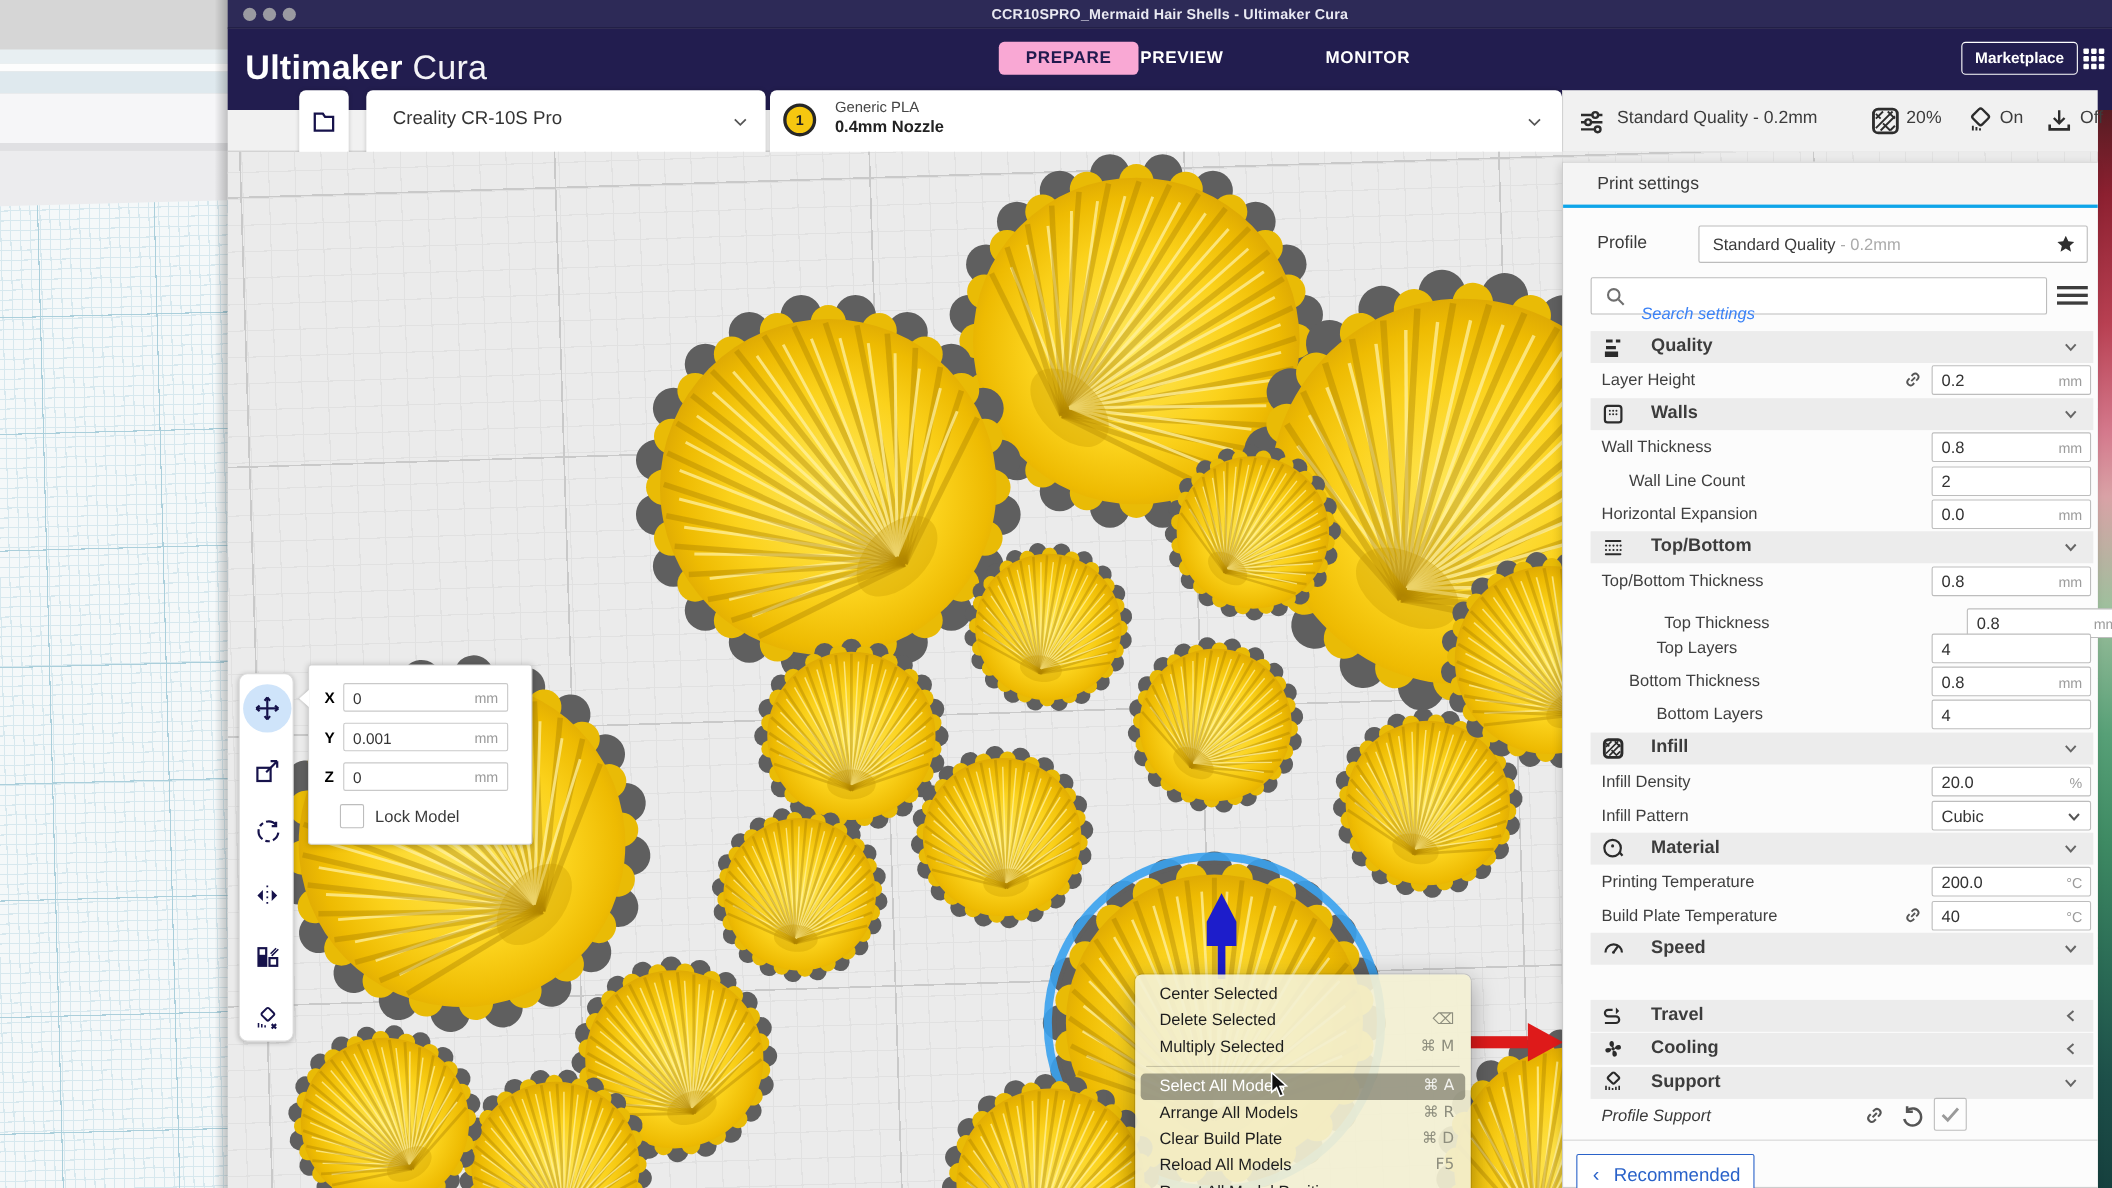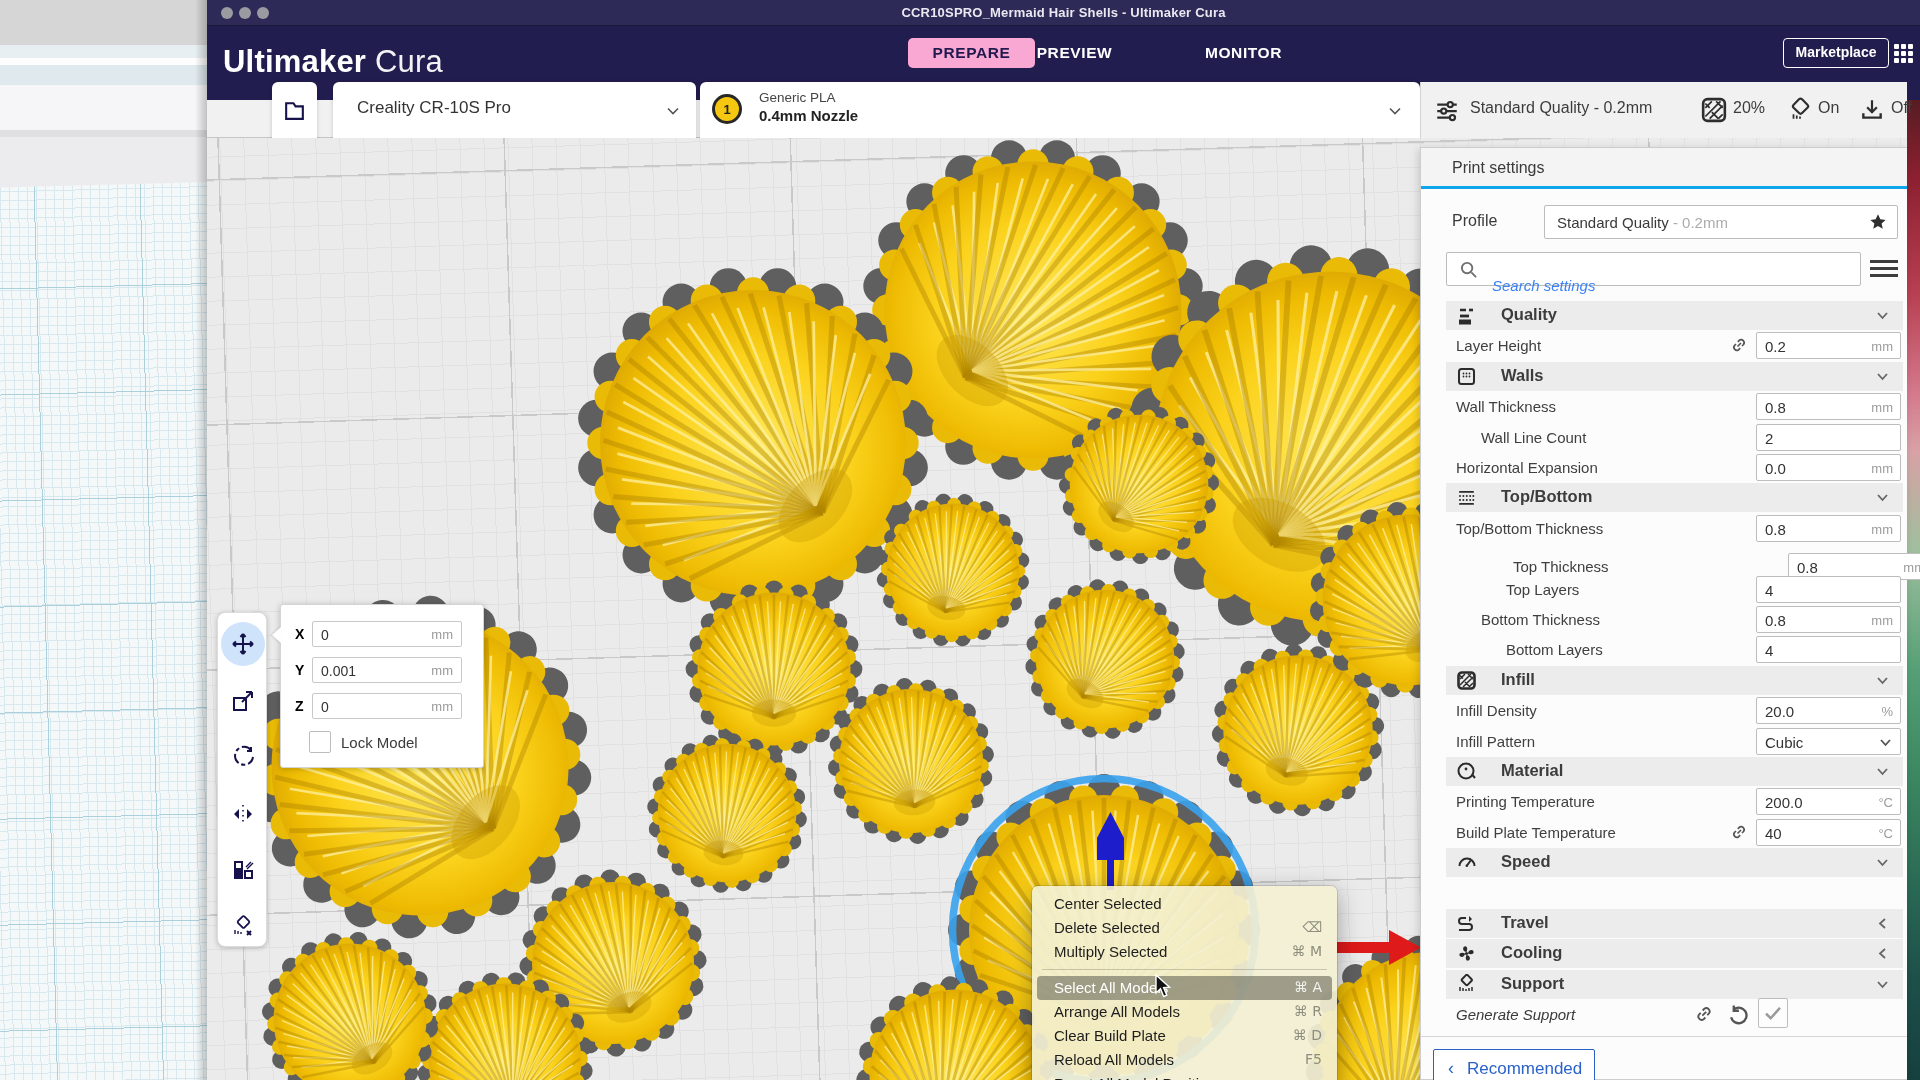--- a/index.html
+++ b/index.html
@@ -2138,21 +2138,21 @@
           <svg class="sec-ic" viewBox="0 0 21 21">
             <rect x="6.8" y="2" width="8" height="8" rx="1.5" transform="rotate(45 10.8 6)" fill="none" stroke="currentColor" stroke-width="2"></rect>
             <path d="M4 13 v4 M7 14 v3 M10 15 v2 M13 14 v3 M16 13 v4" stroke="currentColor" stroke-width="1.5"></path>
           </svg>
           <span class="sec-lab">Support</span>
           <svg class="sec-chev" viewBox="0 0 13 13">
             <path d="M2 4 L6.5 9 L11 4" fill="none" stroke="currentColor" stroke-width="1.8"></path>
           </svg>
         </div>
         <div class="srow" style="top: 852.2px;">
-          <span class="gen-lab">Generate Support</span>
+          <span class="gen-lab">Profile Support</span>
           <svg class="gen-ic" style="left:272px" viewBox="0 0 20 20">
             <path d="M8.5 11.5 L12 8 M7 9 L5.5 10.5 a3 3 0 0 0 4.2 4.2 L11.2 13.2 M13 11 L14.5 9.5 a3 3 0 0 0 -4.2 -4.2 L8.8 6.8" fill="none" stroke="currentColor" stroke-width="1.7"></path>
           </svg>
           <svg class="gen-ic" style="left:305px" viewBox="0 0 17 17">
             <path d="M6 5 a6 6 0 1 1 -2 6" fill="none" stroke="currentColor" stroke-width="1.8"></path>
             <path d="M6 2 v4 h4" fill="none" stroke="currentColor" stroke-width="1.8"></path>
           </svg>
           <svg id="gen-check" viewBox="0 0 24 24">
             <path d="M6 12.5 L10 16.5 L18 7.5" fill="none" stroke="#9a9a9a" stroke-width="2.2"></path>
           </svg>

